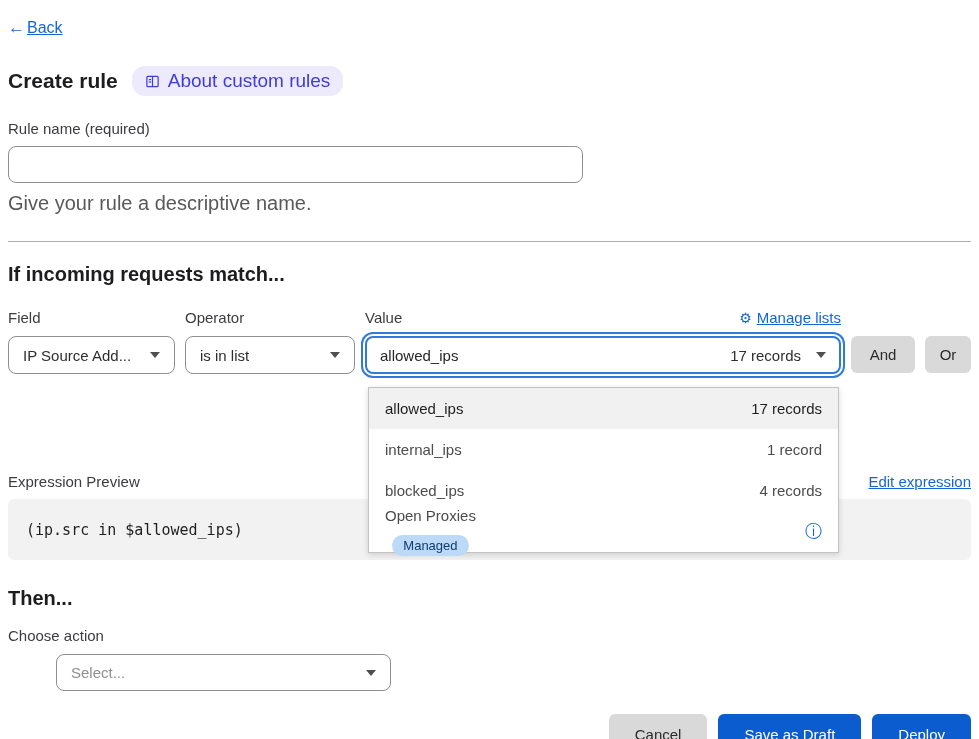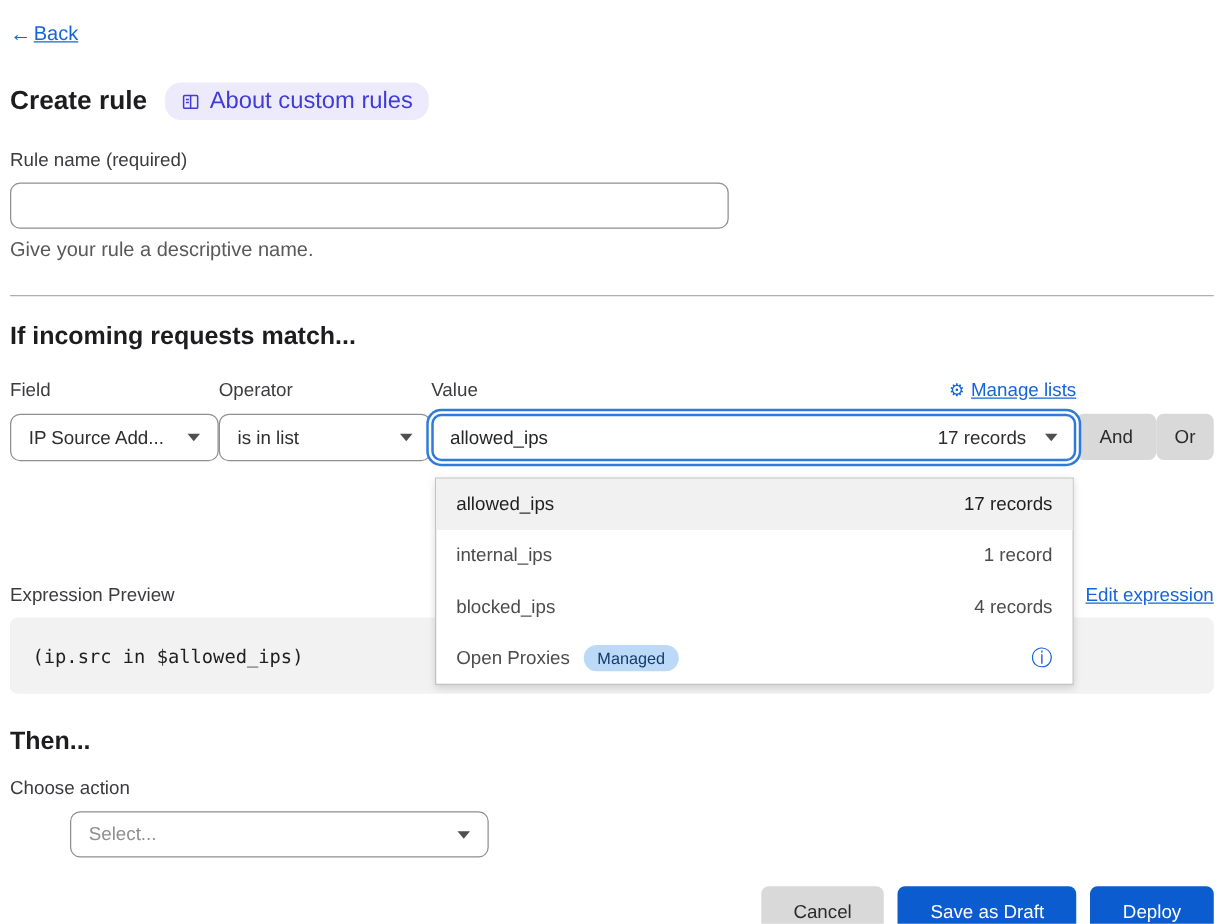--- a/index.html
+++ b/index.html
@@ -14,28 +14,28 @@
 
   
   .title-row { display: flex; align-items: center; gap: 14px; margin-top: 28px; }
   .page-title { font-size: 21px; font-weight: 700; color: #1d1d1f; }
   .about-pill { display: inline-flex; align-items: center; gap: 8px; background: #edeafb; color: #3f3dd6; border-radius: 13px; padding: 4px 13px; font-size: 19px; cursor: pointer; }
   .about-pill svg { display: block; }
 
   
   .field-label { font-size: 15px; color: #3c3c40; margin-top: 24px; }
   .rule-name-input { display: block; width: 575px; height: 37px; margin-top: 9px; border: 1px solid #8f8f8f; border-radius: 8px; font-size: 15px; padding: 0 12px; font-family: inherit; color: #262626; outline: none; }
-  .helper-text { font-size: 16px; color: #595959; margin-top: 9px; }
+  .helper-text { font-size: 20px; color: #595959; margin-top: 9px; }
 
   .divider { border: none; border-top: 1px solid #afafaf; margin-top: 26px; }
 
   .section-heading { font-size: 20px; font-weight: 700; color: #1d1d1f; margin-top: 21px; }
 
   
-  .cond-grid { display: grid; grid-template-columns: 167px 170px 1fr 64px 46px; column-gap: 0; align-items: center; }
+  .cond-grid { display: grid; grid-template-columns: 167px 170px 1fr 64px 46px; column-gap: 10px; align-items: center; }
   .labels-row { margin-top: 23px; }
   .labels-row .col-label { font-size: 15px; color: #3c3c40; }
   .value-label-row { display: flex; justify-content: space-between; align-items: center; }
   .manage-lists { display: inline-flex; align-items: center; gap: 5px; color: #1665d8; font-size: 15px; cursor: pointer; }
   .manage-lists .gear { font-size: 14px; text-decoration: none; }
   .manage-lists .link-text { text-decoration: underline; }
 
   .selects-row { margin-top: 10px; align-items: start; }
   .select-box { height: 38px; border: 1px solid #8f8f8f; border-radius: 8px; background: #fff; display: flex; align-items: center; justify-content: space-between; padding: 0 14px; font-size: 15px; color: #2e2e2e; cursor: pointer; }
   .caret { width: 0; height: 0; border-left: 5px solid transparent; border-right: 5px solid transparent; border-top: 6px solid #4f4f4f; flex: none; }
@@ -43,21 +43,21 @@
   .value-wrap { position: relative; }
   .value-select { height: 38px; border: 2px solid #2f7bdb; border-radius: 8px; box-shadow: 0 0 0 2px #ffffff, 0 0 0 4px #2f7bdb; background: #fff; display: flex; align-items: center; justify-content: space-between; padding: 0 13px; font-size: 15px; cursor: pointer; }
   .value-select .meta-side { display: flex; align-items: center; gap: 15px; color: #2e2e2e; }
 
   .small-btn { height: 37px; border: none; border-radius: 6px; background: #d9d9d9; color: #2b2b2b; font-size: 15px; font-family: inherit; cursor: pointer; width: 100%; }
 
   
   .dropdown { position: absolute; top: calc(100% + 13px); left: 3px; right: 2px; background: #ffffff; border: 1px solid #c3c3c3; box-shadow: 0 2px 6px rgba(0,0,0,0.15); z-index: 10; }
   .dropdown-item { height: 41px; display: flex; align-items: center; justify-content: space-between; padding: 0 16px; font-size: 15px; color: #4c4c4c; cursor: pointer; }
   .dropdown-item.highlighted { background: #f1f1f1; color: #1f1f1f; }
-  .item-left { display: flex; align-items: center; gap: 11px; }
+  .item-left { display: flex; align-items: center; gap: 11px; flex-direction: column; }
   .managed-badge { background: #bcd9f7; color: #123c6b; font-size: 13px; border-radius: 11px; padding: 3px 11px; }
   .info-icon { color: #1665d8; font-size: 17px; line-height: 1; cursor: pointer; }
 
   
   .expr-label-row { display: flex; justify-content: space-between; align-items: center; margin-top: 99px; }
   .expr-label { font-size: 15px; color: #3c3c40; }
   .edit-expression { color: #1665d8; font-size: 15px; text-decoration: underline; cursor: pointer; }
   .expr-box { margin-top: 9px; background: #f2f2f2; border-radius: 6px; height: 61px; display: flex; align-items: center; padding: 0 18px; }
   .expr-code { font-family: "DejaVu Sans Mono", "Liberation Mono", monospace; font-size: 15px; color: #1f1f1f; }
 

